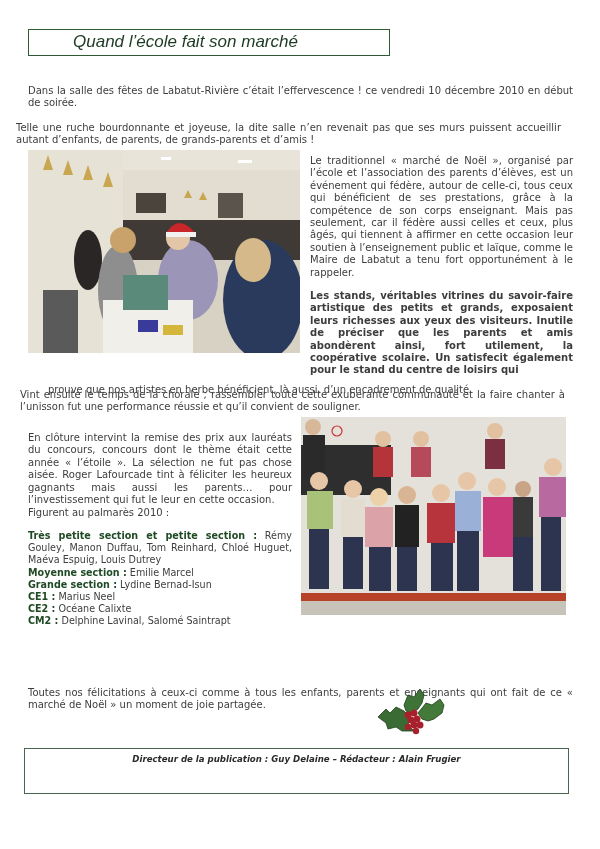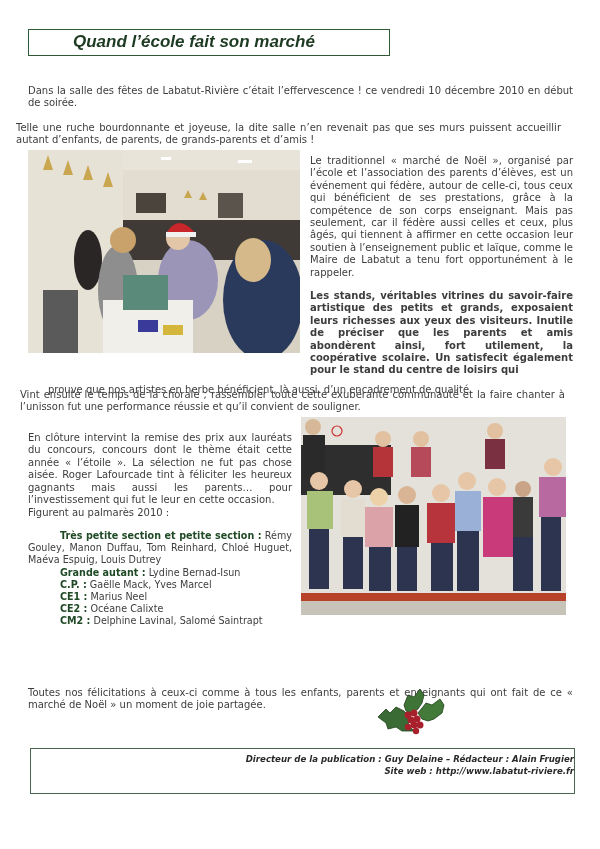--- a/index.html
+++ b/index.html
@@ -2,30 +2,30 @@
 <html><head>
 <meta charset="utf-8">
 <style>
   html, body { margin: 0; padding: 0; background: #ffffff; }
   body { width: 600px; height: 849px; position: relative; overflow: hidden;
          font-family: "DejaVu Sans", sans-serif; color: #3a3a3a; }
   .abs { position: absolute; }
   .title-box { left: 28px; top: 29px; width: 362px; height: 27px;
                border: 1.5px solid #2f5a35; box-sizing: border-box; }
   .title-text { position: absolute; left: 44px; top: 2px; font-family: "Liberation Sans", sans-serif;
-                font-style: italic; font-weight: bold; font-size: 17px; color: #1d3a22; white-space: nowrap; }
+                font-style: italic; font-weight: normal; font-size: 17px; color: #1d3a22; white-space: nowrap; }
   .p { font-size: 10px; line-height: 12.4px; text-align: justify; color: #3d3d3d; margin: 0; }
   .p-last { text-align-last: left; }
   .photo { overflow: hidden; }
   .photo svg { display: block; }
   .winners { font-size: 9.6px; line-height: 12.2px; color: #3d3d3d; }
   .winners .row { text-align: justify; }
-  .winners b { color: #1f4a25; font-weight: bold; margin-left: 32px; }
-  .footer-box { left: 30px; top: 748px; width: 545px; height: 46px; border: 1.5px solid #4a6650;
-                box-sizing: border-box; text-align: right; }
+  .winners b { color: #1f4a25; font-weight: bold; }
+  .footer-box { left: 24px; top: 748px; width: 545px; height: 46px; border: 1.5px solid #4a6650;
+                box-sizing: border-box; text-align: center; }
   .footer-line { font-family: "DejaVu Sans", sans-serif; font-style: italic; font-weight: bold;
                  font-size: 8.6px; line-height: 12px; color: #2a2a2a; }
 </style>
 </head>
 <body>
 
 <div class="abs title-box">
   <span class="title-text">Quand l’école fait son marché</span>
 </div>
 
@@ -120,22 +120,22 @@
       <rect x="212" y="120" width="20" height="54"></rect>
         <rect x="240" y="100" width="20" height="74"></rect>
     </g>
     <rect x="0" y="176" width="265" height="8" fill="#b8412a"></rect>
     <rect x="0" y="184" width="265" height="14" fill="#c7c3b8"></rect>
   </svg>
 </div>
 
 <div class="abs winners" style="left:28px; top:530px; width:264px;">
   <div class="row"><b>Très petite section et petite section :</b> <span>Rémy Gouley, Manon Duffau, Tom Reinhard, Chloé Huguet, Maéva Espuig, Louis Dutrey</span></div>
-  <div class="row"><b>Grande autant :</b> <span>Lydine Bernad-Isun</span></div>
-  <div class="row"><b>C.P. :</b> <span>Gaëlle Mack, Yves Marcel</span></div>
+  <div class="row"><b>Moyenne section :</b> <span>Emilie Marcel</span></div>
+  <div class="row"><b>Grande section :</b> <span>Lydine Bernad-Isun</span></div>
   <div class="row"><b>CE1 :</b> <span>Marius Neel</span></div>
   <div class="row"><b>CE2 :</b> <span>Océane Calixte</span></div>
   <div class="row"><b>CM2 :</b> <span>Delphine Lavinal, Salomé Saintrapt</span></div>
 </div>
 
 <p class="abs p p-last" style="left:28px; top:687px; width:545px;">Toutes nos félicitations à ceux-ci comme à tous les enfants, parents et enseignants qui ont fait de ce « marché de Noël » un moment de joie partagée.</p>
 
 <div class="abs" style="left:374px; top:687px; width:76px; height:50px;">
   <svg width="76" height="50" viewBox="0 0 76 50">
     <path d="M4 30 L12 22 L16 26 L22 20 L30 24 L36 30 L34 38 L40 44 L28 44 L22 40 L14 42 L12 36 Z" fill="#3b6b34" stroke="#1f3d1b" stroke-width="0.8"></path>
@@ -149,14 +149,13 @@
         <circle cx="40" cy="38" r="3.5"></circle>
         <circle cx="46" cy="38" r="3.5"></circle>
       <circle cx="34" cy="40" r="3.2"></circle>
         <circle cx="42" cy="44" r="3.2"></circle>
     </g>
   </svg>
 </div>
 
 <div class="abs footer-box">
   <div class="footer-line" style="margin-top:4px;">Directeur de la publication : Guy Delaine – Rédacteur : Alain Frugier</div>
-  <div class="footer-line">Site web : http://www.labatut-riviere.fr</div>
 </div>
 
 </body></html>

